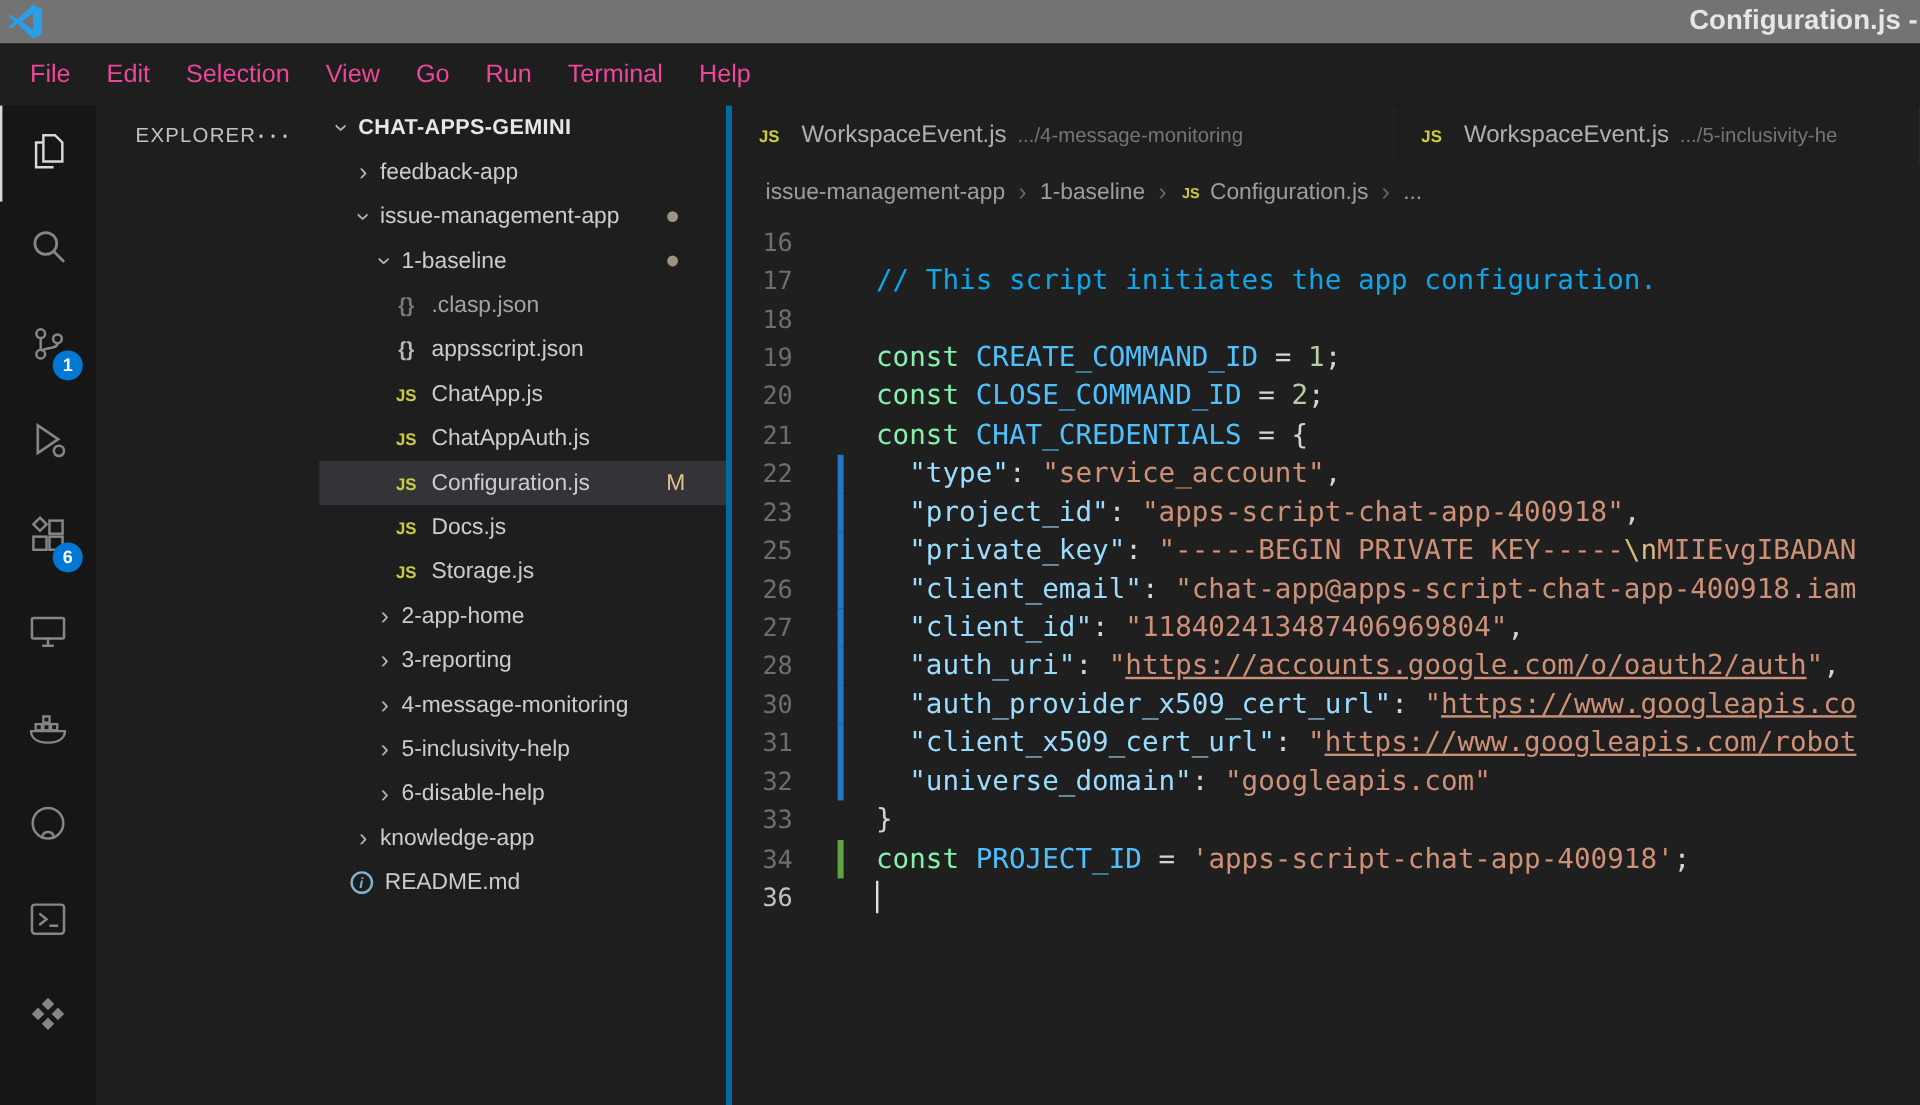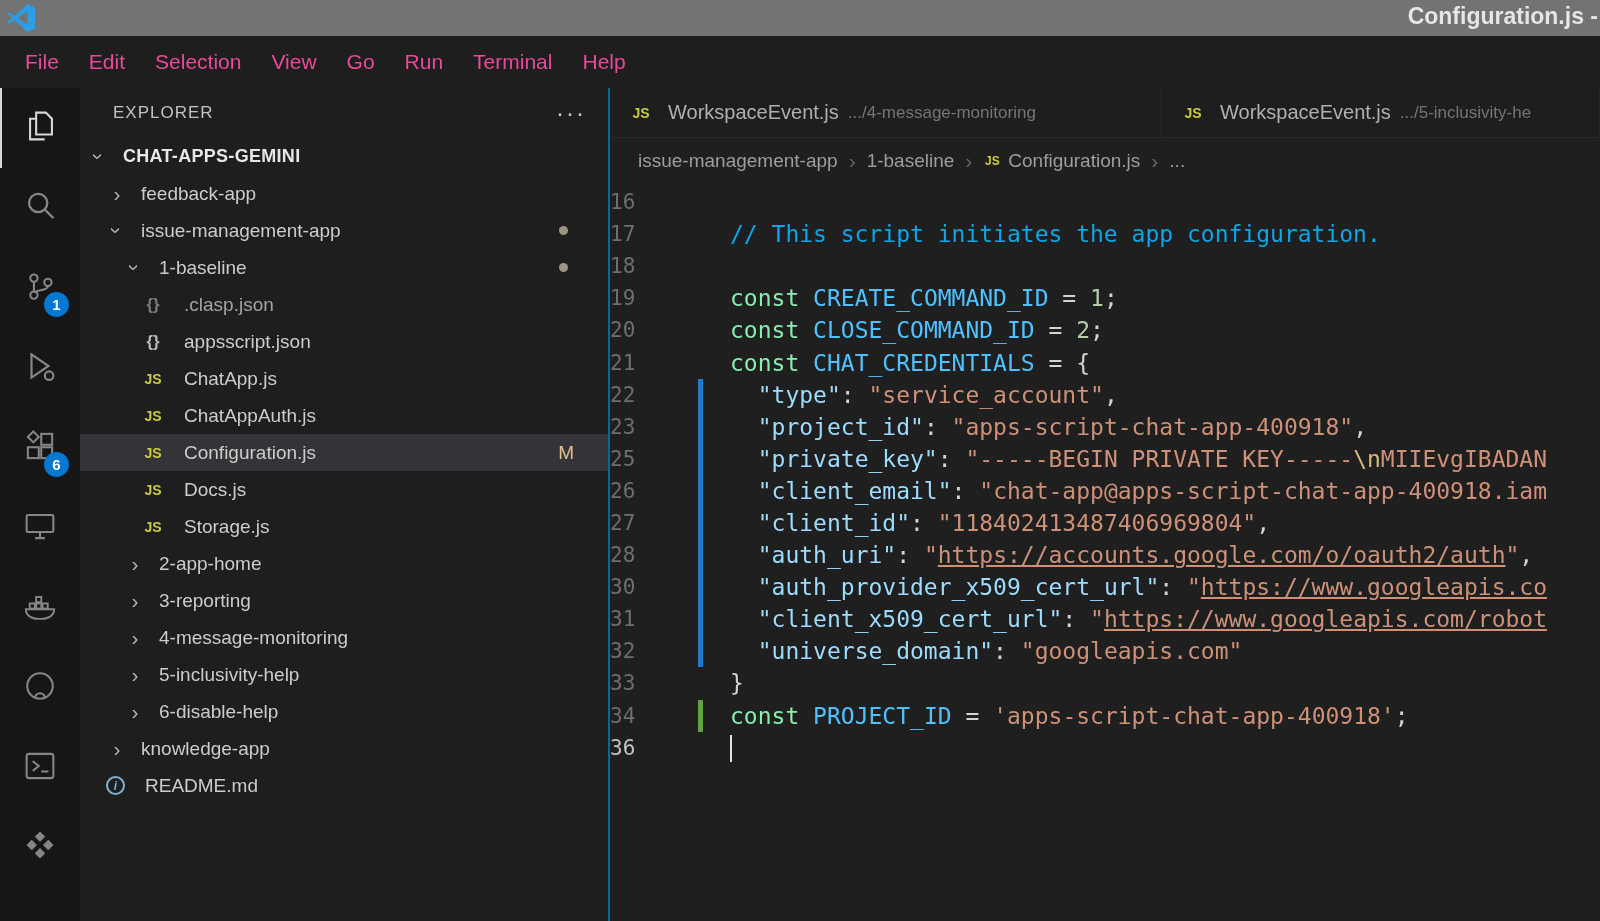--- a/index.html
+++ b/index.html
@@ -18,35 +18,35 @@
   
   .main{display:flex;height:833px}
 
   
   .activitybar{width:80px;background:#161616;display:flex;flex-direction:column;align-items:center;flex-shrink:0}
   .act-item{width:80px;height:80px;display:flex;align-items:center;justify-content:center;position:relative;color:#868686;cursor:pointer}
   .act-item.active{color:#d8d8d8;border-left:2px solid #d8d8d8}
   .act-badge{position:absolute;right:11px;bottom:11px;min-width:25px;height:25px;border-radius:13px;background:#0078d4;color:#fff;font-size:15px;font-weight:700;display:flex;align-items:center;justify-content:center;padding:0 5px}
 
   
-  .sidebar{width:530px;background:#1e1e1e;border-right:2px solid #0369a1;display:flex;flex-direction:column;flex-shrink:0}
+  .sidebar{width:530px;background:#1e1e1e;border-right:5px solid #0369a1;display:flex;flex-direction:row;flex-shrink:0}
   .sidebar-header{height:50px;display:flex;align-items:center;padding:0 22px 0 33px;flex-shrink:0}
   .sidebar-title{font-size:17px;color:#c2c2c2;letter-spacing:1px}
   .sidebar-more{margin-left:auto;color:#cccccc;font-size:24px;letter-spacing:2px;cursor:pointer;line-height:10px}
   .tree{flex:1;overflow:hidden}
   .row{height:37px;display:flex;align-items:center;font-size:19px;color:#cccccc;cursor:pointer;padding-right:14px}
   .row.selected{background:#343438}
   .row.root .row-label{font-weight:700;color:#e7e7e7;font-size:18px;letter-spacing:.3px}
   .chev{width:22px;display:inline-flex;justify-content:center;color:#b5b5b5;font-size:21px;flex-shrink:0;line-height:1}
   .chev.expanded{transform:rotate(90deg)}
   .fi{width:22px;display:inline-flex;justify-content:center;align-items:center;margin-right:7px;flex-shrink:0}
   .fi-js{color:#cbcb41;font-weight:700;font-size:14px}
   .fi-json{color:#b8b8b8;font-weight:700;font-size:17px}
   .fi-info{width:19px;height:19px;border:2px solid #7fb2d0;border-radius:50%;color:#7fb2d0;font-size:12px;font-weight:700;font-style:italic}
-  .row-label{margin-left:13px;white-space:nowrap}
+  .row-label{margin-left:3px;white-space:nowrap}
   .row.dim .row-label{color:#a3a3a3}
   .row.dim .fi{color:#7a7a7a}
   .dot{width:9px;height:9px;border-radius:50%;background:#9e9483;margin-left:auto;margin-right:26px;flex-shrink:0}
   .mbadge{margin-left:auto;margin-right:20px;color:#e2c08d;font-size:19px;flex-shrink:0}
 
   
   .editor{flex:1;display:flex;flex-direction:column;min-width:0;background:#1f1f1f}
   .tabbar{height:50px;background:#181818;display:flex;border-bottom:1px solid #282828;flex-shrink:0;overflow:hidden}
   .tab{display:flex;align-items:center;padding:0 20px;background:#1e1e1e;border-right:1px solid #282828;gap:9px;flex-shrink:0;cursor:pointer}
   .tab:first-child{width:552px}
@@ -56,21 +56,21 @@
 
   .breadcrumbs{height:46px;display:flex;align-items:center;padding-left:28px;gap:11px;font-size:19px;color:#9d9d9d;flex-shrink:0}
   .crumb{display:flex;align-items:center;gap:7px;cursor:pointer;white-space:nowrap}
   .crumb-sep{color:#686868;font-size:21px}
   .crumb .fi{margin-right:0;width:18px}
   .crumb .fi-js{font-size:12px}
 
   
   .codearea{flex:1;overflow:hidden;font-family:"DejaVu Sans Mono",monospace;font-size:23px;padding-top:2px}
   .cline{display:flex;align-items:center;height:32.1px;white-space:pre}
-  .ln{width:76px;text-align:left;color:#6e6e6e;font-size:21px;flex-shrink:0;user-select:none}
+  .ln{width:76px;text-align:center;color:#6e6e6e;font-size:21px;flex-shrink:0;user-select:none}
   .cline.cursor-line .ln{color:#c2c2c2}
   .gmark{width:5px;height:32.1px;margin-left:12px;flex-shrink:0}
   .gmark.mod{background:#2079c6}
   .gmark.add{background:#61a340}
   .ltext{padding-left:27px;white-space:pre}
   .tok-c{color:#0ea5e9}
   .tok-k{color:#86efac}
   .tok-v{color:#4fc1ff}
   .tok-n{color:#b5cea8}
   .tok-s{color:#ce9178}

